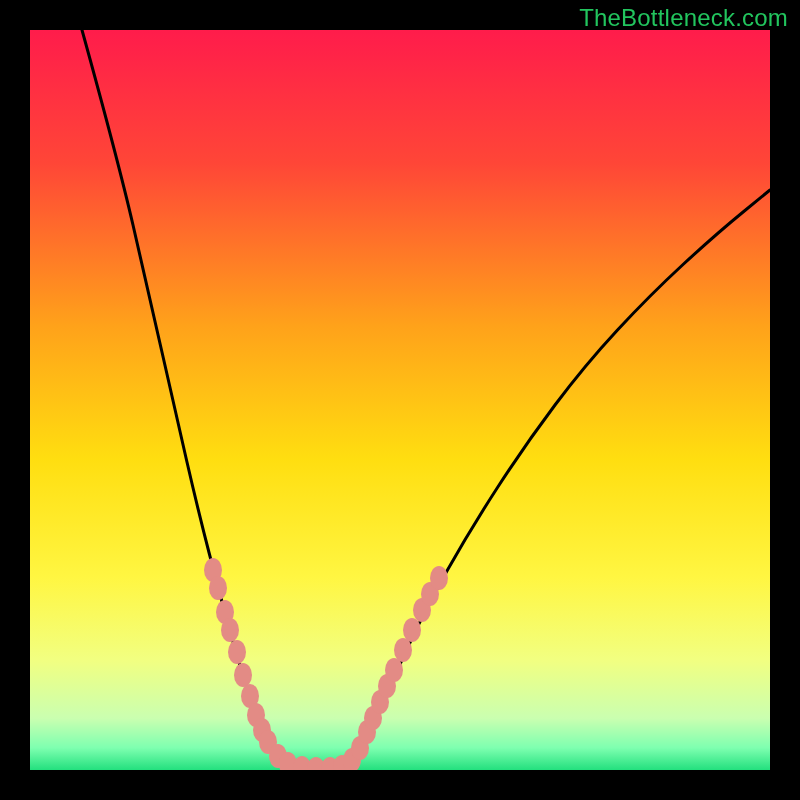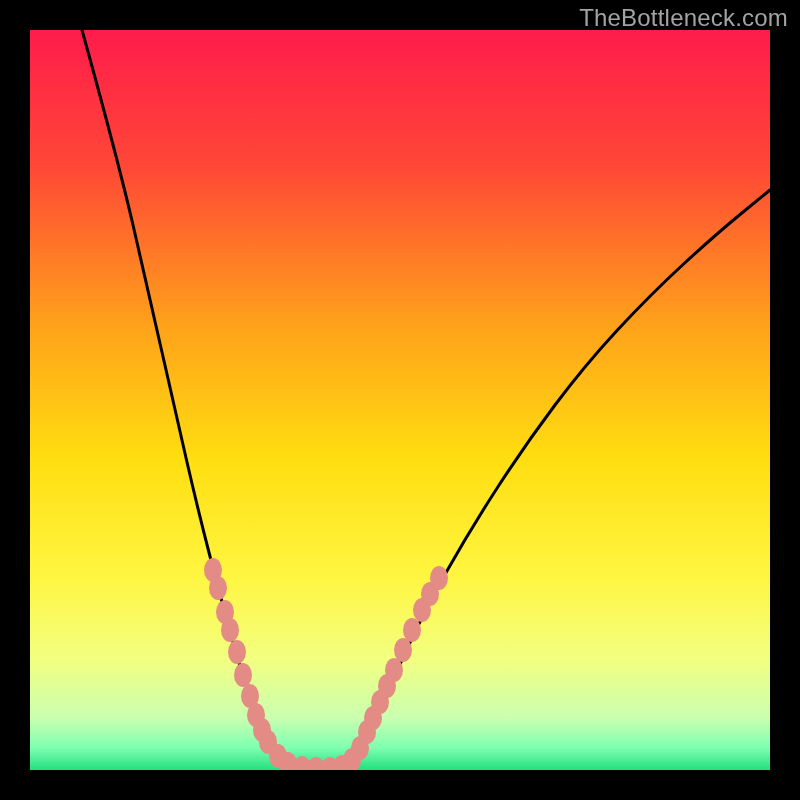--- a/index.html
+++ b/index.html
@@ -24,21 +24,21 @@
     top: 30px;
     left: 30px;
     width: 740px;
     height: 740px;
     overflow: hidden;
   }
   .watermark {
     position: absolute;
     top: 4px;
     right: 12px;
-    color: #a3a3a3;
+    color: #22c55e;
     font-size: 24px;
     font-weight: 400;
     letter-spacing: 0.2px;
     text-align: center;
   }
   svg.curve {
     position: absolute;
     inset: 0;
     width: 100%;
     height: 100%;

